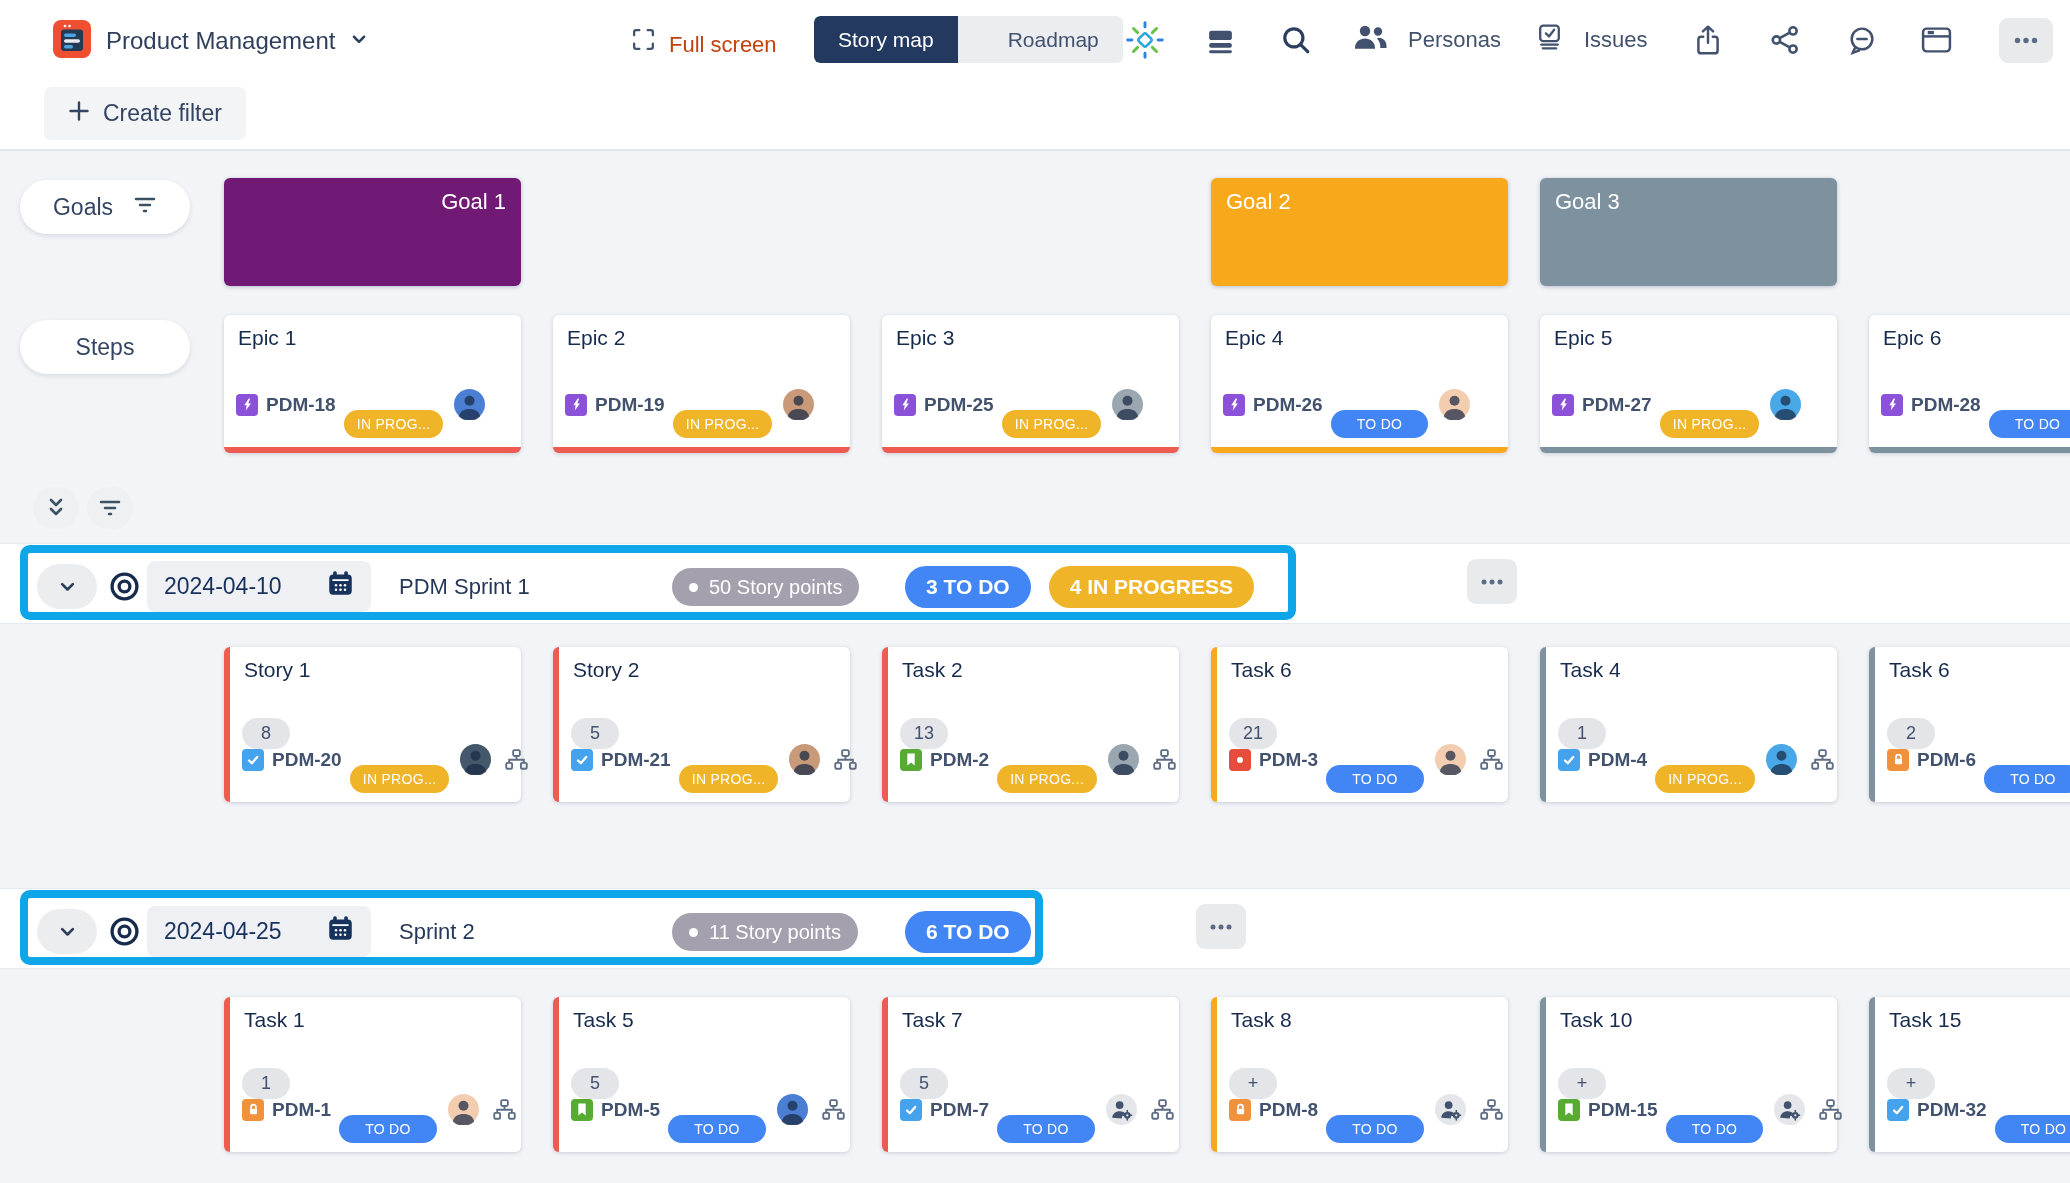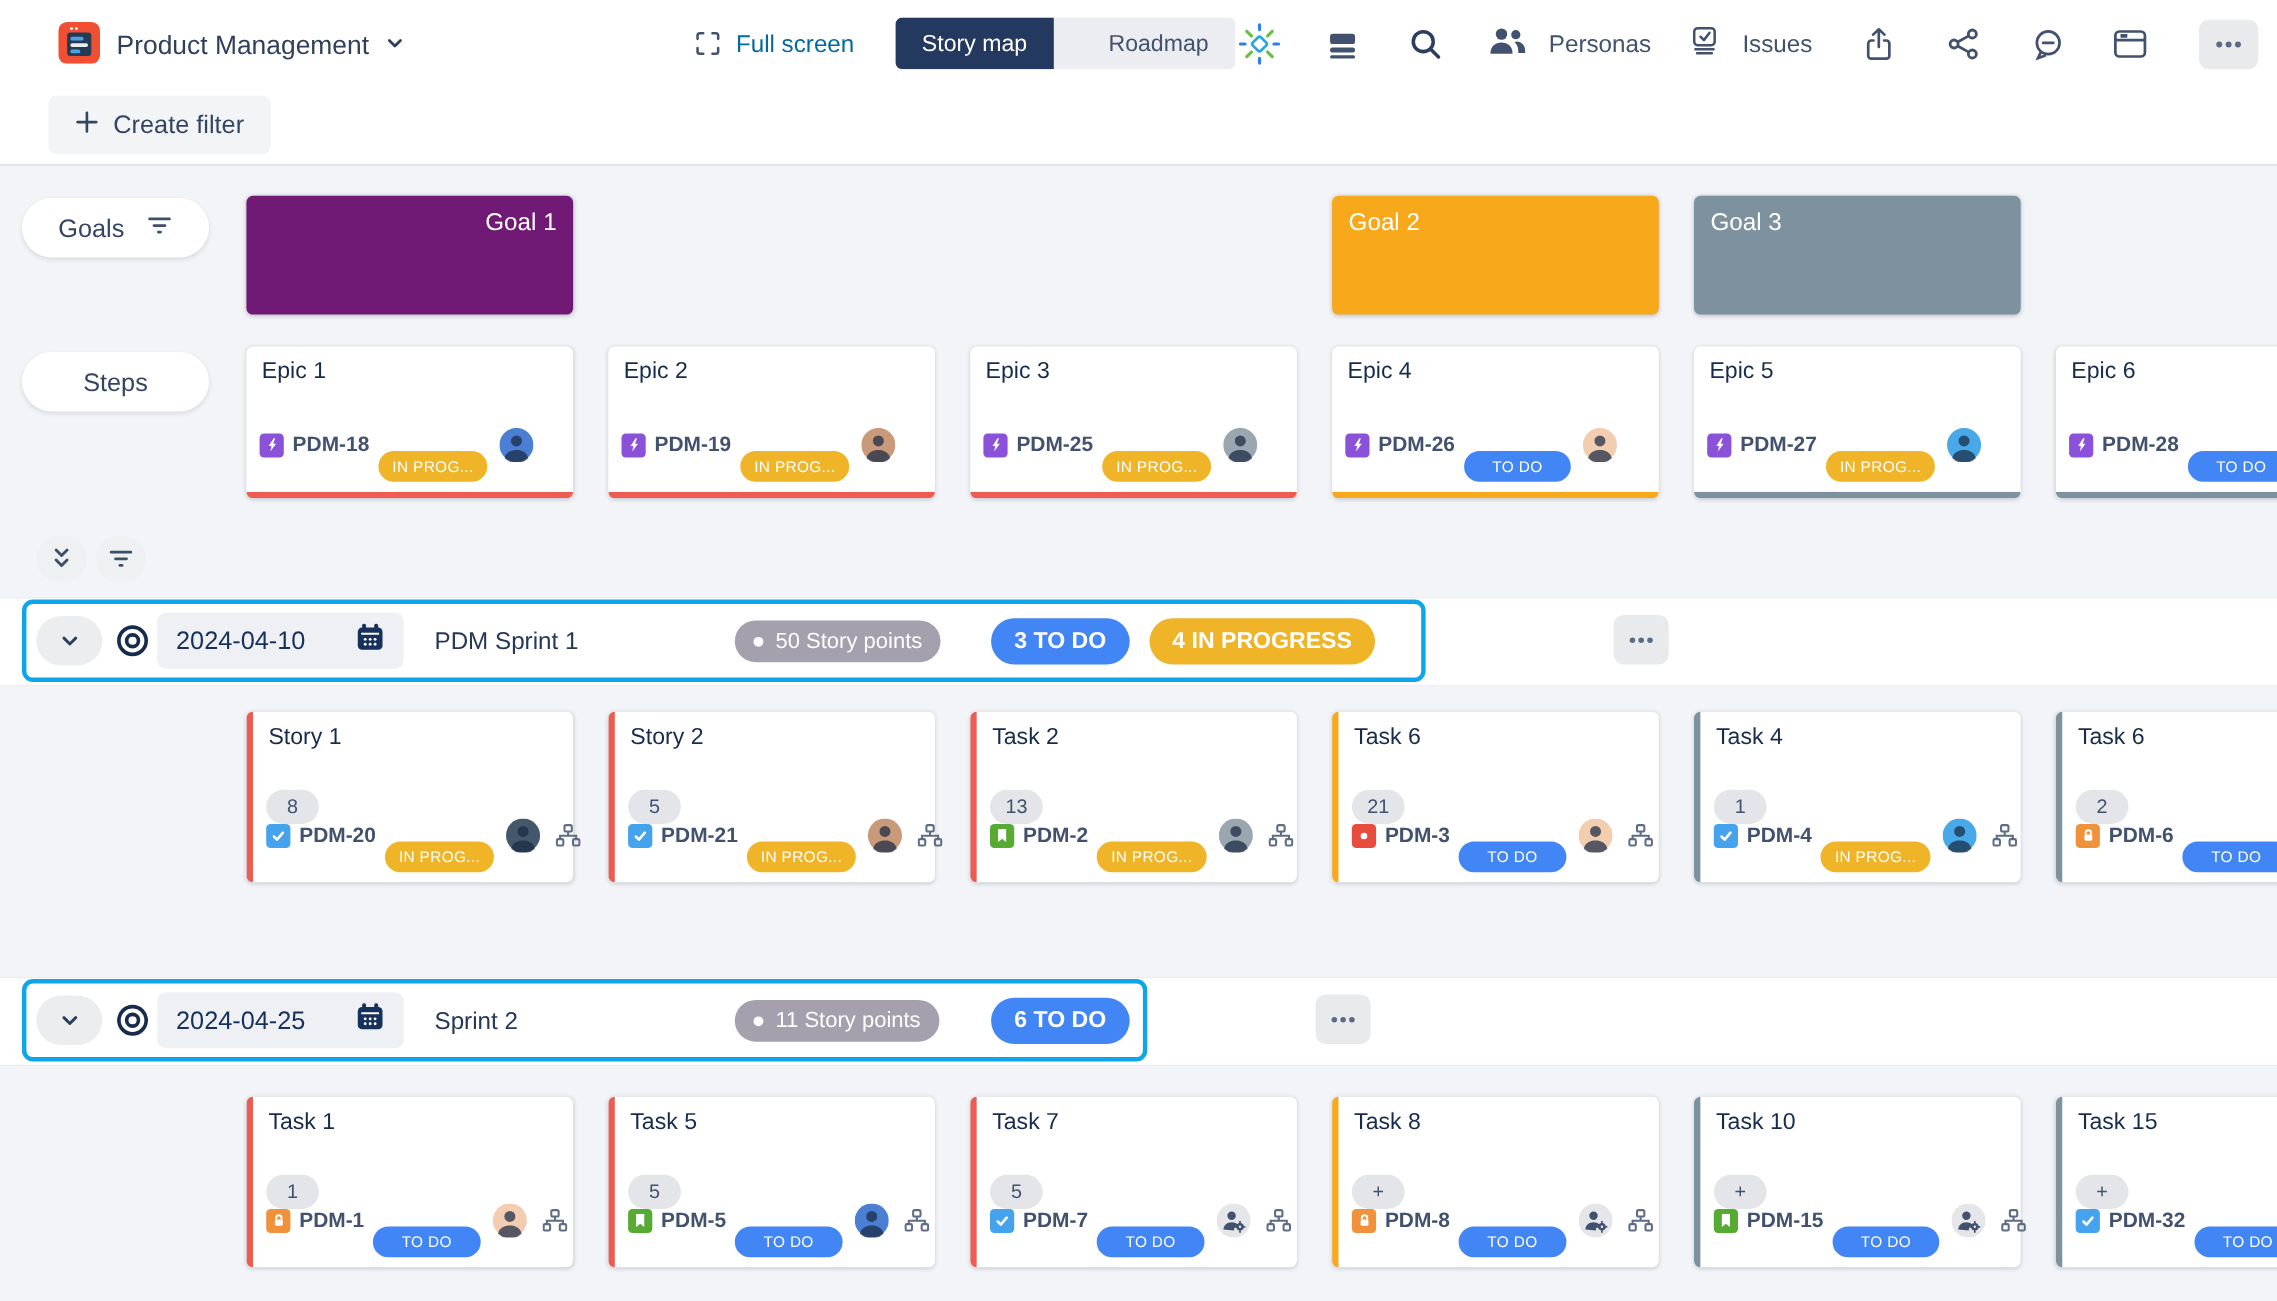--- a/index.html
+++ b/index.html
@@ -3,22 +3,22 @@
 <meta charset="utf-8">
 <style>
   html,body{margin:0;padding:0;background:#e9ebee;}
   .page{position:relative;width:2070px;height:1183px;background:#f3f4f7;overflow:hidden;
         font-family:"Liberation Sans",sans-serif;color:#172b4d;}
   
   .header{position:absolute;left:0;top:0;width:2070px;height:149px;background:#fff;
           border-bottom:2px solid #e3e6ea;z-index:5;}
   .title-group{position:absolute;left:53px;top:20px;display:flex;align-items:center;gap:15px;cursor:pointer;}
   .app-title{font-size:24px;color:#2f3f5c;}
-  .fullscreen-btn{position:absolute;left:631px;top:27px;display:flex;align-items:flex-start;gap:13px;
-                  font-size:22px;color:#0369a1;cursor:pointer;}
+  .fullscreen-btn{position:absolute;left:631px;top:27px;display:flex;align-items:flex-end;gap:13px;
+                  font-size:22px;color:#c2410c;cursor:pointer;}
   .view-toggle{position:absolute;left:814px;top:16px;height:47px;background:#ebedf1;border-radius:6px;
                display:flex;align-items:stretch;overflow:hidden;gap:26px;}
   .view-seg{display:flex;align-items:center;padding:0 24px;font-size:21px;color:#42526e;cursor:pointer;}
   .view-seg.active{background:#24395f;color:#fff;border-radius:6px 0 0 6px;}
   .hicon{position:absolute;top:16px;width:48px;height:48px;display:flex;align-items:center;
          justify-content:center;cursor:pointer;}
   .hgroup{position:absolute;top:16px;height:48px;display:flex;align-items:center;gap:19px;
           font-size:22px;color:#42526e;cursor:pointer;}
   .more-btn{position:absolute;left:1999px;top:18px;width:54px;height:45px;background:#e9eaec;
             border-radius:9px;display:flex;align-items:center;justify-content:center;cursor:pointer;}
@@ -50,21 +50,21 @@
                 font-size:14px;font-weight:normal;letter-spacing:.3px;white-space:nowrap;cursor:pointer;margin-top:39px;}
   .status-badge.wide{padding:0 26px;}
   .avatar{width:31px;height:31px;border-radius:50%;flex:none;margin-left:3px;cursor:pointer;}
   .subtasks-btn{margin-left:6px;display:flex;align-items:center;cursor:pointer;}
   .points-pill{position:absolute;left:12px;bottom:53px;min-width:26px;height:31px;background:#e3e5e9;
                border-radius:16px;display:flex;align-items:center;justify-content:center;font-size:18px;
                color:#42526e;padding:0 11px;cursor:pointer;}
   
   .sprint-band{position:absolute;left:0;width:2070px;height:79px;background:#fff;
                border-top:1px solid #e6ebf1;border-bottom:1px solid #e6ebf1;}
-  .sprint-box{position:absolute;left:20px;top:1px;height:75px;border:4px solid #0ea5e9;border-radius:10px;
+  .sprint-box{position:absolute;left:20px;top:1px;height:75px;border:8px solid #0ea5e9;border-radius:10px;
               background:#fff;box-sizing:border-box;padding-left:39px;}
   .collapse-pill{position:absolute;left:9px;top:11px;width:60px;height:45px;background:#ebedef;
                  border-radius:23px;display:flex;align-items:center;justify-content:center;cursor:pointer;}
   .target-wrap{position:absolute;left:81px;top:18px;}
   .date-pill{position:absolute;left:119px;top:8px;width:224px;height:51px;background:#eef0f4;border-radius:8px;
              display:flex;align-items:center;justify-content:space-between;padding:0 17px;box-sizing:border-box;
              font-size:23px;color:#16325c;cursor:pointer;}
   .sprint-name{position:absolute;left:371px;top:0;height:67px;display:flex;align-items:center;
                font-size:22px;color:#253858;}
   .points-badge{position:absolute;left:644px;top:15px;height:38px;background:#a5a0ae;border-radius:19px;

